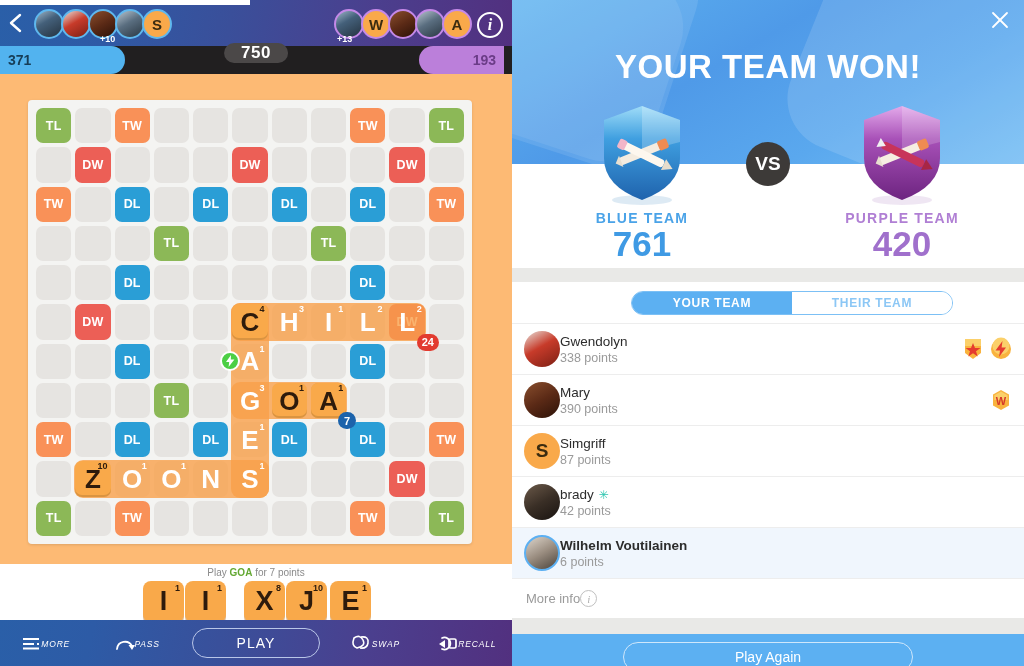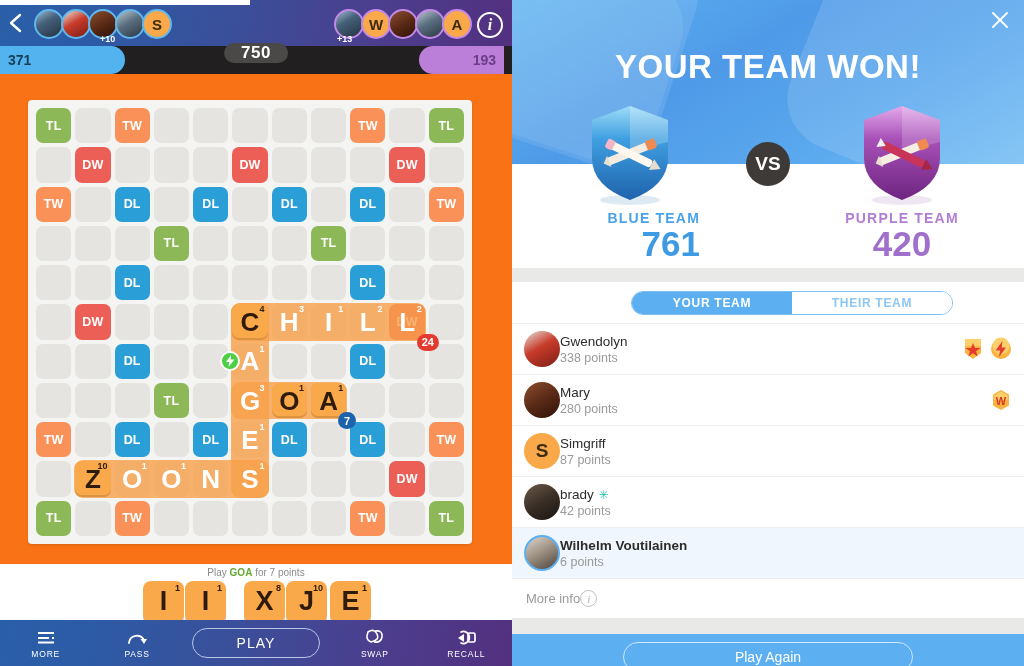--- a/index.html
+++ b/index.html
@@ -80,21 +80,21 @@
   .delta {
     position: absolute; top: -12px; color: #fff;
     font-size: 9px; font-weight: bold;
   }
   #delta-blue { left: 100px; }
   #delta-purple { left: 337px; }
 
   
   #board-area {
     position: absolute; left: 0; top: 74px; width: 536px; height: 490px;
-    background: #f97316;
+    background: #fdba74;
   }
   #board {
     position: absolute; left: 28px; top: 26px;
     width: 444px; height: 444px;
     background: #f4f4f2; border-radius: 4px;
     padding: 6px; box-shadow: 0 1px 3px rgba(0,0,0,.12);
   }
   #grid {
     position: relative; width: 432px; height: 432px;
     display: grid;
@@ -172,23 +172,23 @@
   .rtile .pts {
     position: absolute; top: 2px; right: 4px; font-size: 9px; font-weight: bold;
   }
 
   #toolbar {
     position: absolute; left: 0; top: 620px; width: 512px; height: 46px;
     background: linear-gradient(100deg, #2a5fa8 0%, #2d5ba6 18%, #3a4f9a 45%, #4b3f8e 72%, #52307f 100%);
     display: flex; align-items: center;
   }
   .tb-item {
-    flex: 1; display: flex; flex-direction: column;
+    flex: 1; display: flex; flex-direction: row;
     align-items: center; justify-content: center; cursor: pointer;
-    color: #fff; height: 100%;
+    color: #fff; height: 100%; font-style: italic;
   }
   .tb-item .lbl { font-size: 8.5px; letter-spacing: .8px; margin-top: 2px; }
   .tb-ico { height: 20px; display:flex; align-items:center; justify-content:center; }
   #play-btn {
     flex: 1.6; display: flex; align-items: center; justify-content: center;
   }
   #play-btn .pill {
     border: 1.5px solid #b9c6e8; border-radius: 16px;
     padding: 6px 44px; color: #ffffff; font-size: 14px;
     letter-spacing: 1px; cursor: pointer;
@@ -214,21 +214,21 @@
   }
   #res-title {
     position: absolute; left: 0; top: 48px; width: 100%; text-align: center;
     color: #fff; font-size: 33px; font-weight: bold; letter-spacing: .5px;
     z-index: 3;
   }
   #res-scorebox {
     position: relative; width: 512px; height: 104px; background: #fff;
   }
   .shield-wrap { position: absolute; top: -62px; width: 140px; text-align: center; }
-  #blue-shield-wrap { left: 48px; text-align: right; }
+  #blue-shield-wrap { left: 60px; }
   #purple-shield-wrap { left: 320px; }
   .shield { width: 96px; height: 104px; margin: 0 auto; position: relative; }
   .team-name {
     font-size: 14px; font-weight: bold; letter-spacing: 1.2px; margin-top: 4px;
   }
   .team-score { font-size: 35px; font-weight: bold; line-height: 1.05; }
   #blue-shield-wrap .team-name { color: #4aa3e8; }
   #blue-shield-wrap .team-score { color: #3f9ae4; }
   #purple-shield-wrap .team-name { color: #b07fd4; }
   #purple-shield-wrap .team-score { color: #a070cc; }
@@ -968,21 +968,21 @@
                 <circle cx="11" cy="12" r="10" fill="#f9b33e"></circle>
                 <circle cx="11" cy="9" r="8.5" fill="#fbd06a"></circle>
                 <polygon points="12.5,4 5.5,13.5 10,13.5 9,20 16,10.5 11.6,10.5" fill="#e53b2f"></polygon>
               </svg></div>
           </div>
         </div>
         <div class="prow">
           <div class="pav ph3"></div>
           <div class="pinfo">
             <div class="pname">Mary</div>
-            <div class="ppts">280 points</div>
+            <div class="ppts">390 points</div>
           </div>
           <div class="badges">
             <div class="badge"><svg width="22" height="24" viewBox="0 0 22 24">
                 <polygon points="11,2 19,6.5 19,17.5 11,22 3,17.5 3,6.5" fill="#f9b33e"></polygon>
                 <polygon points="11,3.5 17.6,7.3 17.6,12 4.4,12 4.4,7.3" fill="#fbd06a"></polygon>
                 <text x="11" y="17" text-anchor="middle" font-size="11" font-weight="bold" fill="#d63a2a" font-family="Liberation Sans, sans-serif">W</text>
               </svg></div>
           </div>
         </div>
         <div class="prow">

